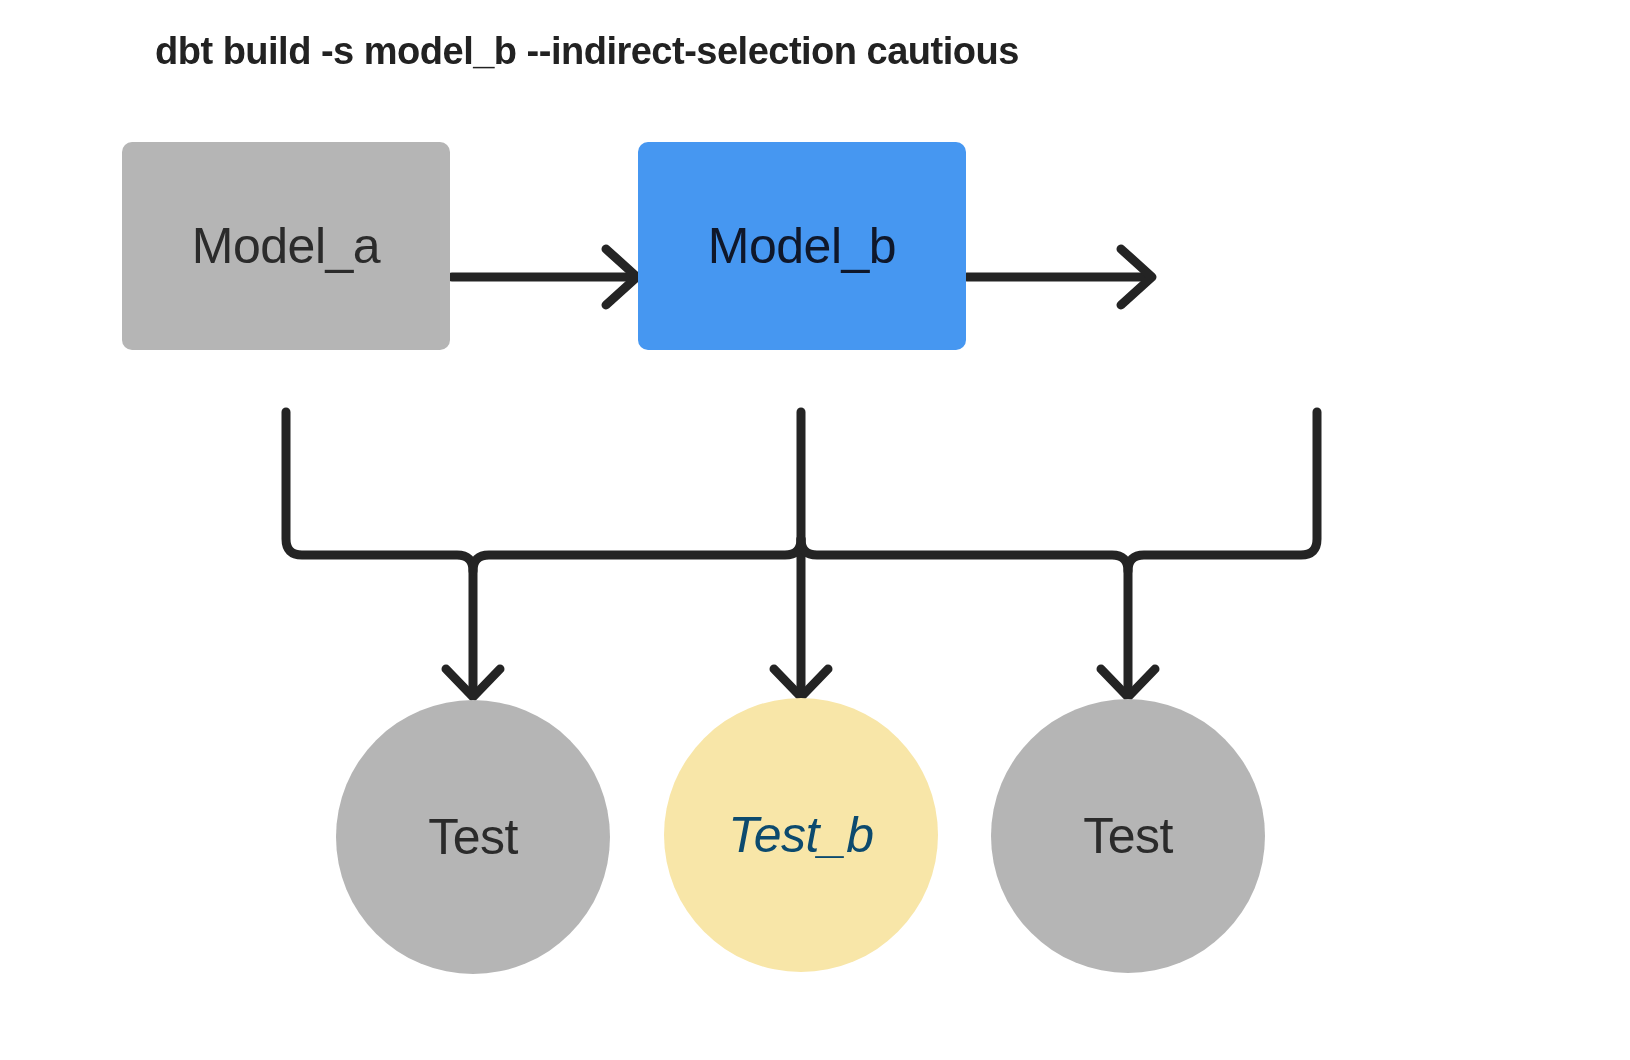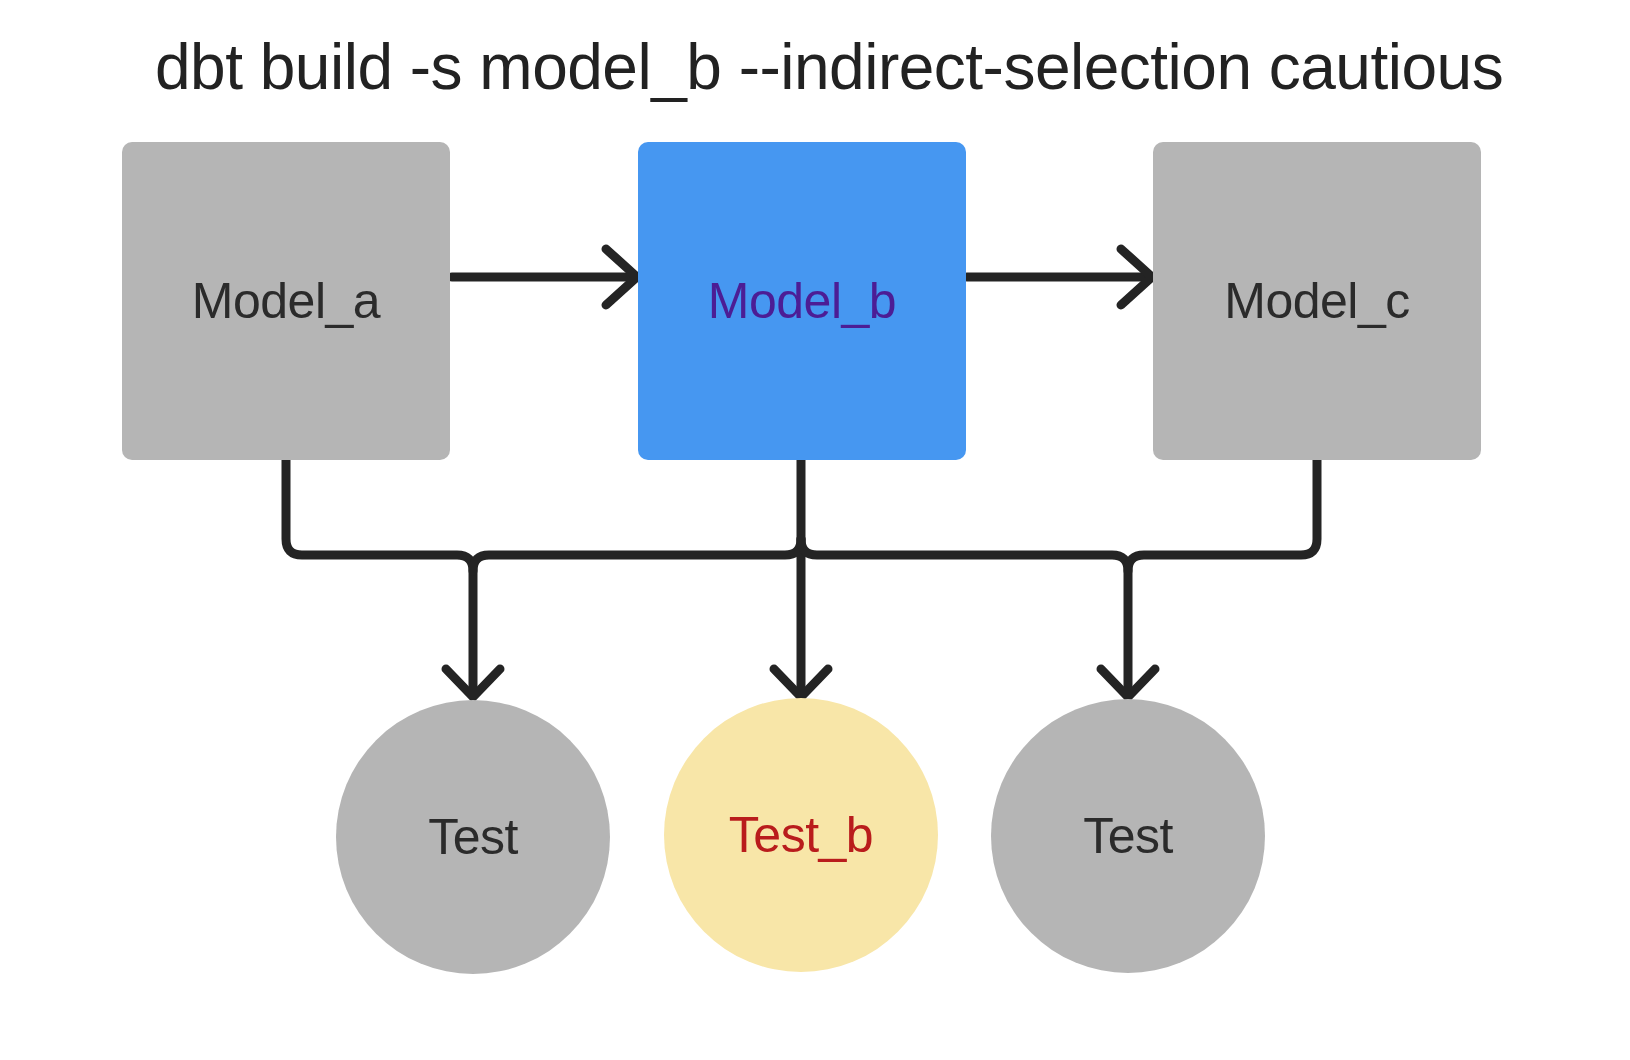--- a/index.html
+++ b/index.html
@@ -12,43 +12,43 @@
     width: 1630px;
     height: 1060px;
     background: #ffffff;
     overflow: hidden;
     font-family: "Liberation Sans", sans-serif;
   }
   .title {
     position: absolute;
     left: 155px;
     top: 30px;
-    font-size: 64px;
-    font-weight: 400;
+    font-size: 38px;
+    font-weight: 700;
     letter-spacing: -0.5px;
     color: #222222;
     white-space: nowrap;
   }
   .edges {
     position: absolute;
     left: 0;
     top: 0;
     width: 1630px;
     height: 1060px;
   }
   .edges path {
     fill: none;
     stroke-width: 9;
     stroke-linecap: round;
     stroke-linejoin: round;
   }
   .model-node {
     position: absolute;
     width: 328px;
-    height: 318px;
+    height: 208px;
     border-radius: 10px;
     display: flex;
     align-items: center;
     justify-content: center;
   }
   .model-label {
     font-size: 50px;
     font-weight: 500;
     letter-spacing: -0.5px;
   }
@@ -105,35 +105,32 @@
 
       <path d="M1128 571 Q1128 555 1144 555 H1301 Q1317 555 1317 539 V412"></path>
     </g>
   </svg>
 
   <div class="model-node pos-model-a" style="background-color: rgb(181, 181, 181);">
     <span class="model-label" style="color: rgb(43, 43, 43);">Model_a</span>
   </div>
 
   <div class="model-node pos-model-b" style="background-color: rgb(70, 151, 241);">
-    <span class="model-label" style="color: #4c1d95;">Model_b</span>
+    <span class="model-label" style="color: #0f172a;">Model_b</span>
   </div>
 
-  <div class="model-node pos-model-c" style="background-color: rgb(181, 181, 181);">
-    <span class="model-label" style="color: rgb(43, 43, 43);">Model_c</span>
-  </div>
 
   <div class="test-node pos-test-ab" style="background-color: rgb(181, 181, 181);">
     <div class="test-label" style="color: rgb(43, 43, 43);">
       <div>Test</div>
     </div>
   </div>
 
   <div class="test-node pos-test-b" style="background-color: rgb(248, 230, 168);">
-    <div class="test-label" style="color: #b91c1c;">
+    <div class="test-label" style="color: #0c4a6e; font-style: italic;">
       <div>Test_b</div>
     </div>
   </div>
 
   <div class="test-node pos-test-bc" style="background-color: rgb(181, 181, 181);">
     <div class="test-label" style="color: rgb(43, 43, 43);">
       <div>Test</div>
     </div>
   </div>
 

